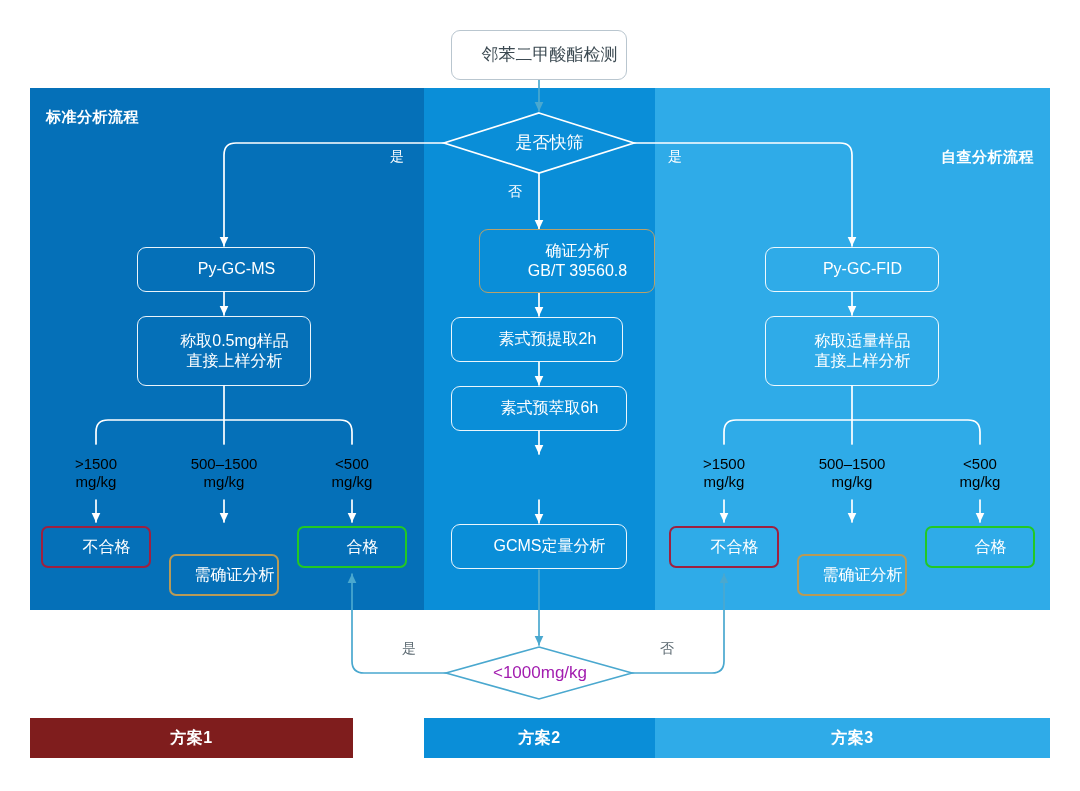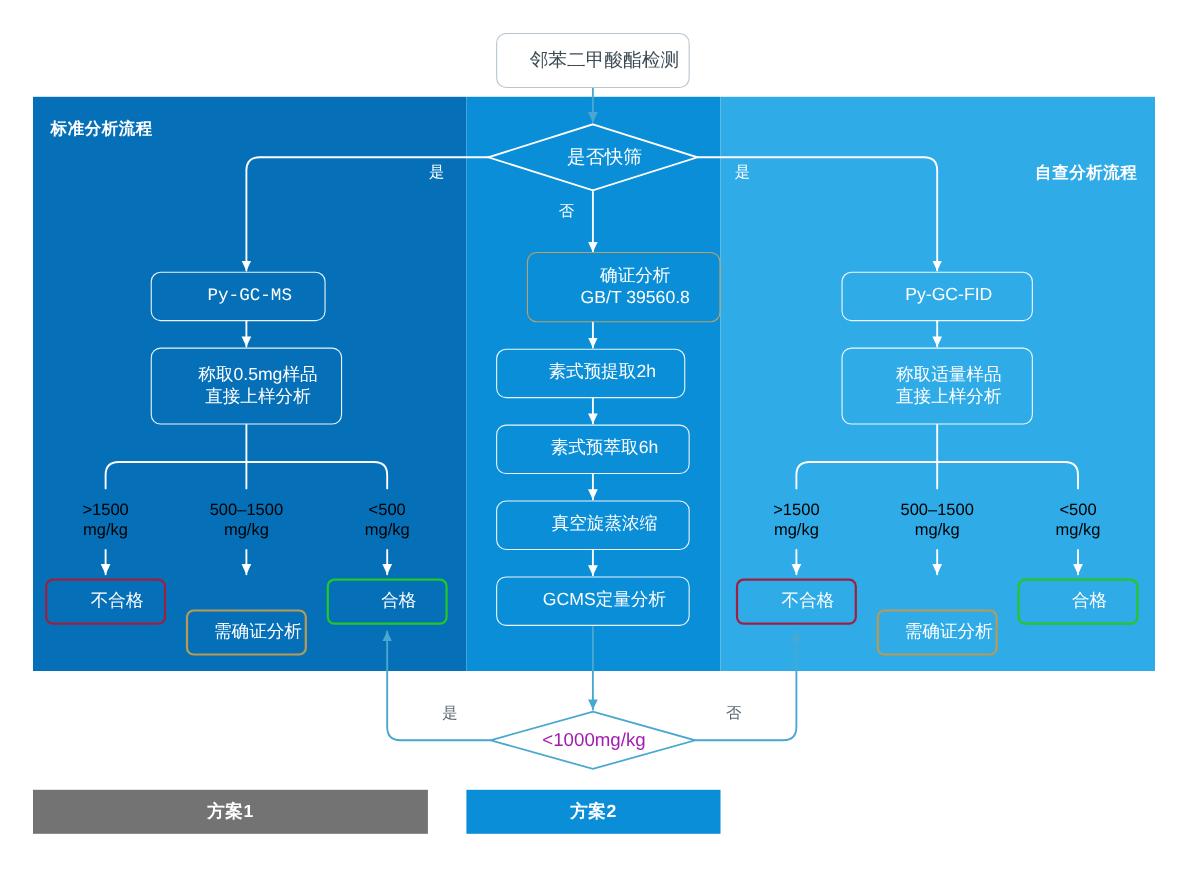--- a/index.html
+++ b/index.html
@@ -56,21 +56,21 @@
     display:flex;align-items:center;justify-content:center;
     color:#a21caf;font-size:17px;
   }
 
   
   .footer-bar{
     position:absolute;top:718px;height:40px;
     display:flex;align-items:center;justify-content:center;
     color:#ffffff;font-size:16px;font-weight:bold;letter-spacing:.5px;
   }
-  #foot1{left:30px;width:359px;background:#737373;}
+  #foot1{left:30px;width:323px;background:#7f1d1d;}
   #foot2{left:424px;width:231px;background:#0a8ed8;}
   #foot3{left:655px;width:395px;background:#2fabe8;}
 
   svg.lines{position:absolute;left:0;top:0;width:1080px;height:791px;
             pointer-events:none;overflow:visible;}
 </style>
 </head>
 <body>
 
 <div id="stage">
@@ -137,41 +137,40 @@
 
   <div class="node" style="left:454px;top:126px;width:170px;height:34px;border:none;font-size:17px;">是否快筛</div>
 
   <div class="panel-title" id="title-left">标准分析流程</div>
   <div class="panel-title" id="title-right">自查分析流程</div>
 
   <div class="edge-label" style="left:390px;top:148px;">是</div>
   <div class="edge-label" style="left:668px;top:148px;">是</div>
   <div class="edge-label" style="left:508px;top:183px;">否</div>
 
-  <div class="node" style="left:137px;top:247px;width:159px;height:45px;font-family:Liberation Mono, monospace;">Py-GC-MS</div>
+  <div class="node" style="left:137px;top:247px;width:178px;height:45px;">Py-GC-MS</div>
 
   <div class="node" style="left:137px;top:316px;width:174px;height:70px;">称取0.5mg样品
 直接上样分析</div>
 
   <div class="range-label" style="left:41px;top:455px;width:110px;">&gt;1500
 mg/kg</div>
   <div class="range-label" style="left:169px;top:455px;width:110px;">500–1500
 mg/kg</div>
   <div class="range-label" style="left:297px;top:455px;width:110px;">&lt;500
 mg/kg</div>
 
   <div class="node result bad" style="left:41px;top:526px;width:110px;height:42px;">不合格</div>
   <div class="node result warn" style="left:169px;top:526px;width:110px;height:42px;">需确证分析</div>
   <div class="node result ok" style="left:297px;top:526px;width:110px;height:42px;">合格</div>
 
   <div class="node gold" style="left:451px;top:229px;width:176px;height:64px;margin-left:28px;">确证分析
 GB/T 39560.8</div>
   <div class="node" style="left:451px;top:317px;width:172px;height:45px;">素式预提取2h</div>
   <div class="node" style="left:451px;top:386px;width:176px;height:45px;">素式预萃取6h</div>
-  <div class="node" style="left:451px;top:455px;width:176px;height:45px;">真空旋蒸浓缩</div>
   <div class="node" style="left:765px;top:247px;width:174px;height:45px;">Py-GC-FID</div>
 
   <div class="node" style="left:451px;top:524px;width:176px;height:45px;">GCMS定量分析</div>
 
   <div class="node" style="left:765px;top:316px;width:174px;height:70px;">称取适量样品
 直接上样分析</div>
 
   <div class="range-label" style="left:669px;top:455px;width:110px;">&gt;1500
 mg/kg</div>
   <div class="range-label" style="left:797px;top:455px;width:110px;">500–1500
@@ -183,14 +182,15 @@
   <div class="node result warn" style="left:797px;top:526px;width:110px;height:42px;">需确证分析</div>
   <div class="node result ok" style="left:925px;top:526px;width:110px;height:42px;">合格</div>
 
   <div id="bottom-diamond-text">&lt;1000mg/kg</div>
 
   <div class="edge-label dark" style="left:402px;top:640px;">是</div>
   <div class="edge-label dark" style="left:660px;top:640px;">否</div>
 
   <div class="footer-bar" id="foot1">方案1</div>
   <div class="footer-bar" id="foot2">方案2</div>
+  <div class="footer-bar" id="foot3">方案3</div>
 
 </div>
 
 </body></html>

